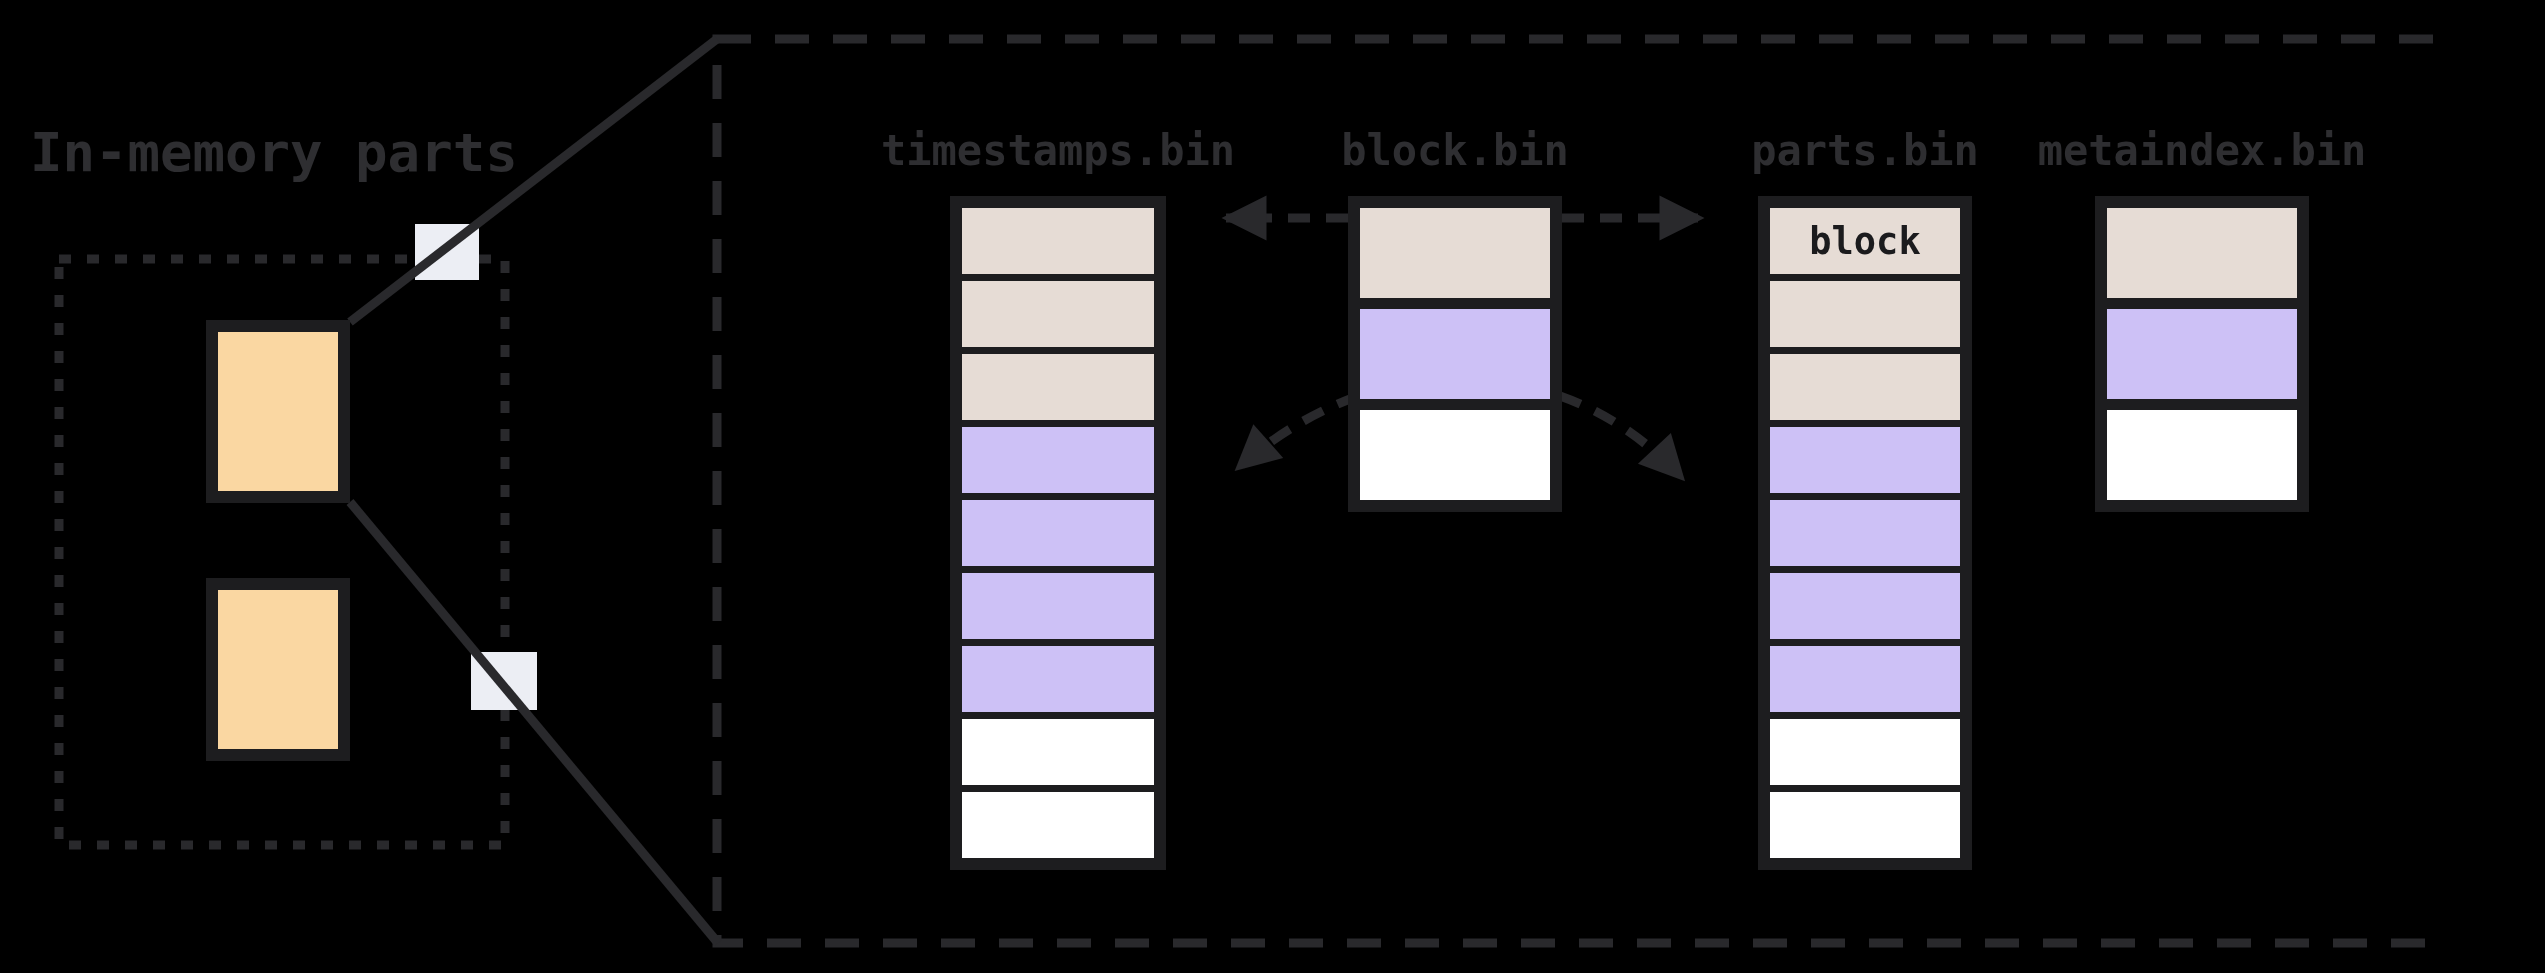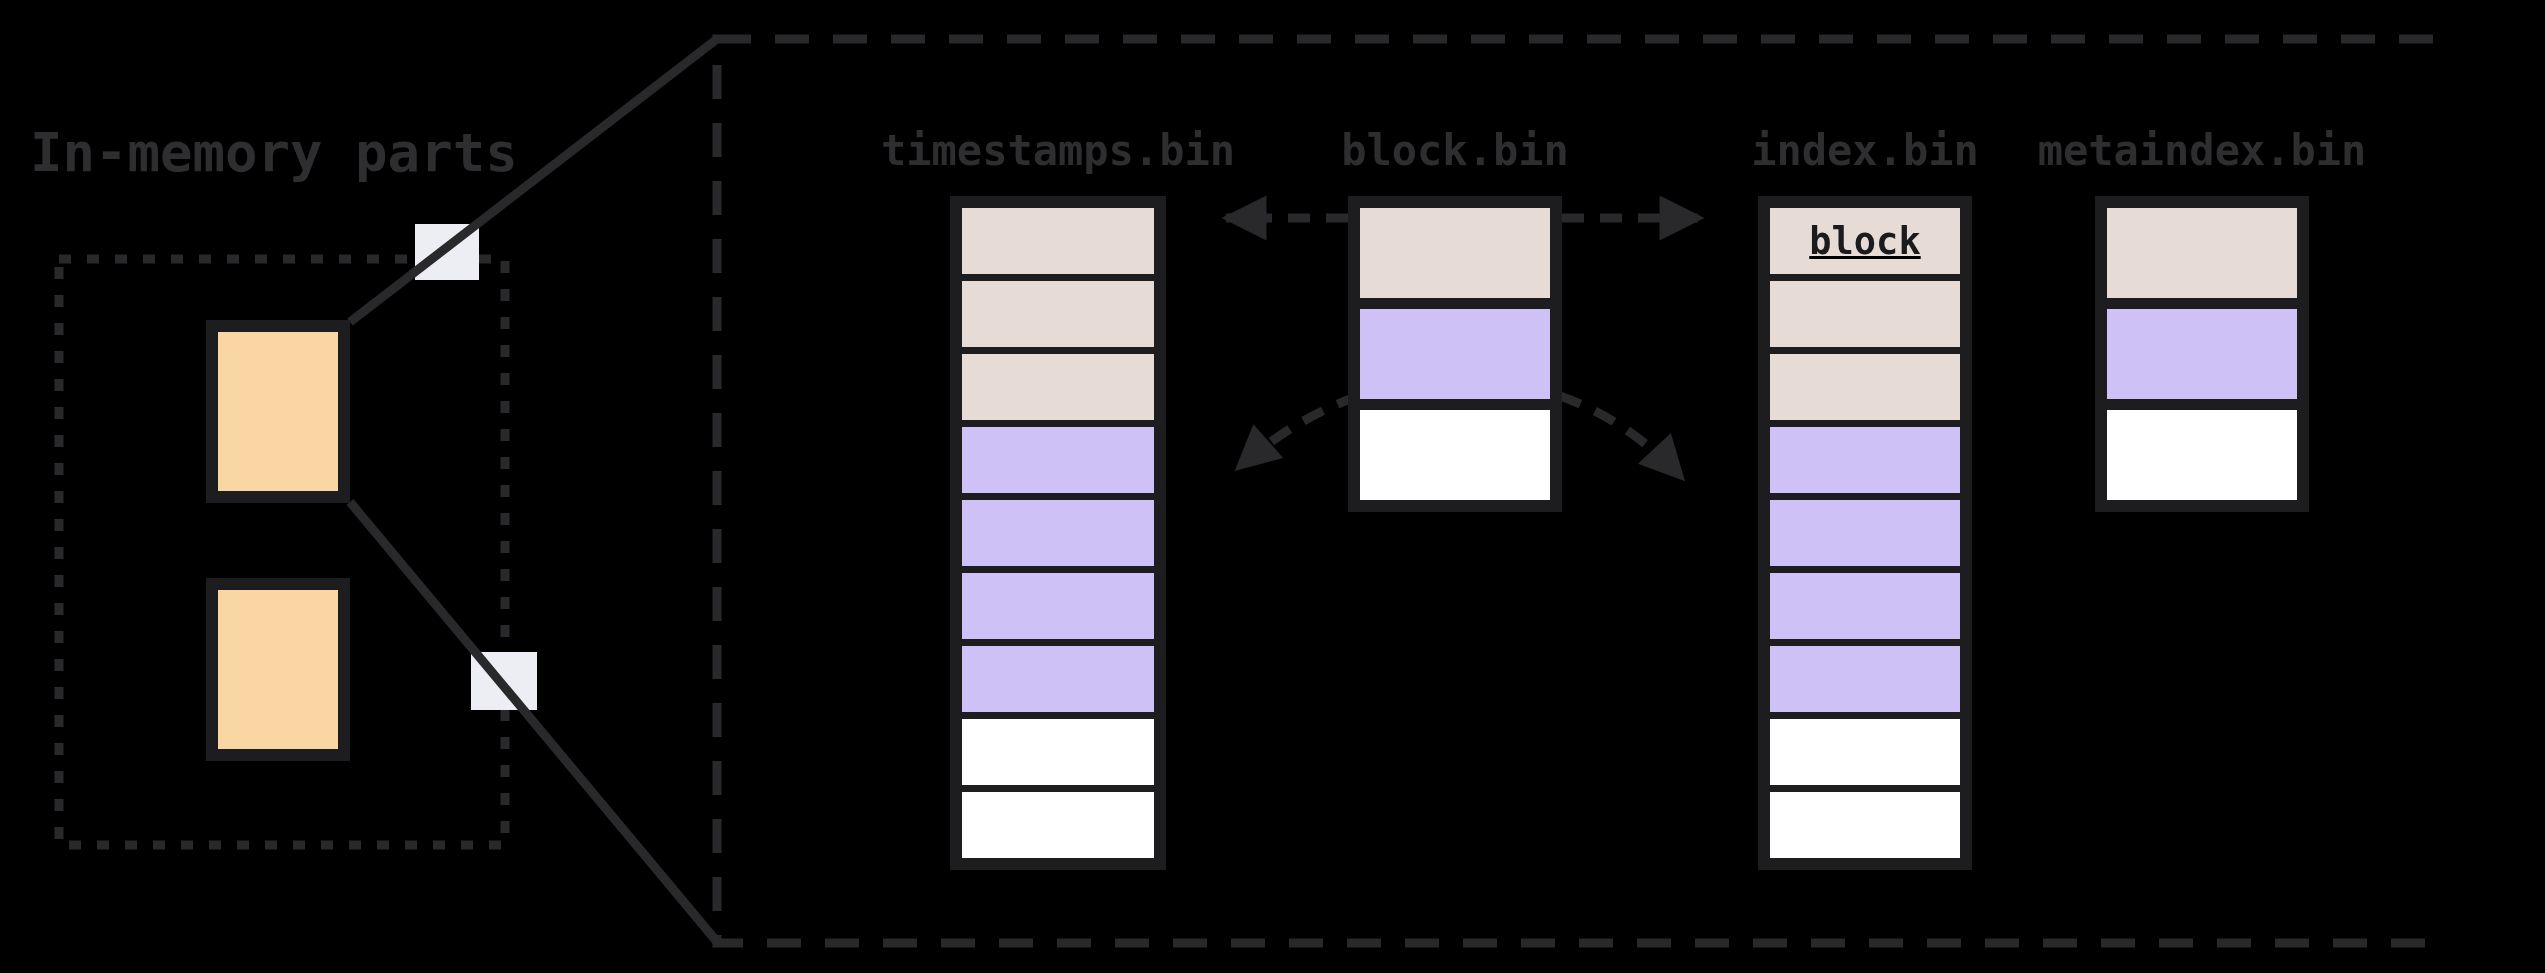--- a/index.html
+++ b/index.html
@@ -88,34 +88,34 @@
         <div class="cell c-white"></div>
         <div class="cell c-white"></div>
       </div>
       <div class="file-label" style="left: 1058px;">timestamps.bin</div>
       <div class="col col-short" style="left: 1348px; top: 196px; width: 214px; height: 316px;">
         <div class="cell c-beige"></div>
         <div class="cell c-purple"></div>
         <div class="cell c-white"></div>
       </div>
       <div class="file-label" style="left: 1455px;">block.bin</div>
-      <div class="col col-tall" style="left: 1758px; top: 196px; width: 214px; height: 674px; text-decoration: underline;">
+      <div class="col col-tall" style="left: 1758px; top: 196px; width: 214px; height: 674px;">
         <div class="cell c-beige">
           <span class="block-label">block</span>
         </div>
         <div class="cell c-beige"></div>
         <div class="cell c-beige"></div>
         <div class="cell c-purple"></div>
         <div class="cell c-purple"></div>
         <div class="cell c-purple"></div>
         <div class="cell c-purple"></div>
         <div class="cell c-white"></div>
         <div class="cell c-white"></div>
       </div>
-      <div class="file-label" style="left: 1865px;">index.bin</div>
+      <div class="file-label" style="left: 1865px;">parts.bin</div>
       <div class="col col-short" style="left: 2095px; top: 196px; width: 214px; height: 316px;">
         <div class="cell c-beige"></div>
         <div class="cell c-purple"></div>
         <div class="cell c-white"></div>
       </div>
       <div class="file-label" style="left: 2202px;">metaindex.bin</div>
     </div>
 
 </div>
 

